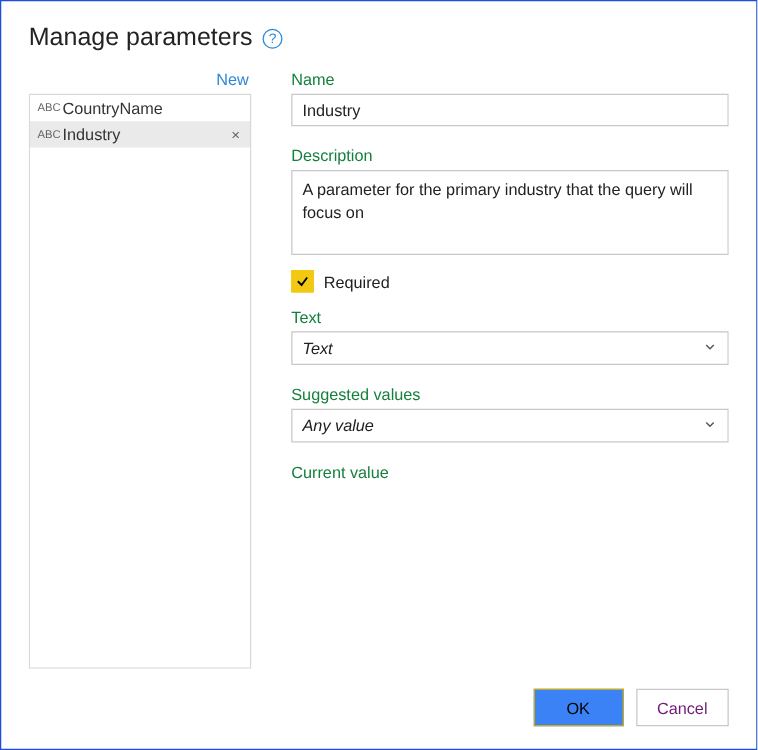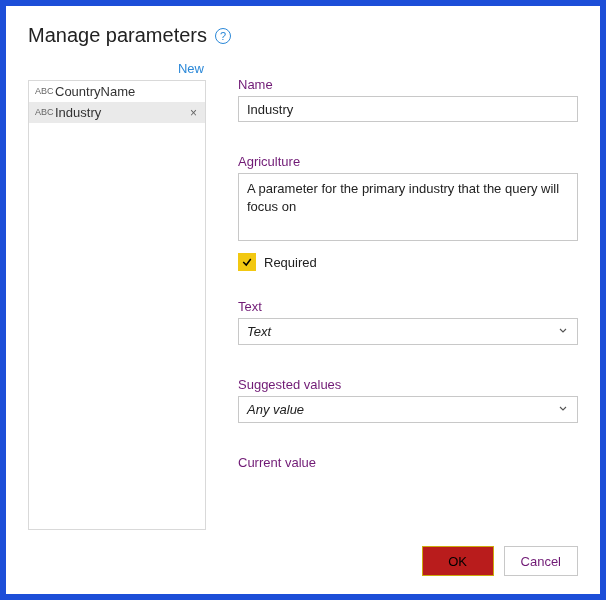--- a/index.html
+++ b/index.html
@@ -5,21 +5,21 @@
   * { box-sizing: border-box; }
   html, body { margin:0; padding:0; }
   body {
     font-family: "Segoe UI", Arial, sans-serif;
     font-size: 13px;
     color:#212121;
     background:#fff;
   }
   .window {
     width:606px; height:600px;
-    border:6px solid #1d4ed8;
+    border:1px solid #1d4ed8;
     padding:18px 22px 18px 22px;
     display:flex; flex-direction:column;
   }
   .title-row { display:flex; align-items:center; gap:8px; margin-bottom:14px;}
   .title { font-size:20px; font-weight:400; color:#222; }
   .help-icon {
     width:16px; height:16px; border:1px solid #2b88d8; border-radius:50%;
     color:#2b88d8; font-size:11px; line-height:14px; text-align:center;
     display:inline-block;
   }
@@ -35,21 +35,21 @@
     padding:3px 6px; font-size:13px; color:#333;
     cursor:pointer;
   }
   .param-item.selected { background:#eaeaea; }
   .type-icon { color:#666; font-size:9px; line-height:1; width:14px; text-align:right;}
   .param-label { flex:1; }
   .del-x { color:#666; font-size:12px; padding:0 2px; cursor:pointer; visibility:hidden;}
   .param-item.selected .del-x { visibility:visible; }
 
   .right-col { flex:1; display:flex; flex-direction:column; gap:4px; }
-  .field-label { font-size:13px; color:#701a75; margin-top:16px; }
+  .field-label { font-size:13px; color:#15803d; margin-top:0; }
   .text-input {
     width:100%; border:1px solid #c8c8c8; padding:4px 8px; font:inherit;
     height:26px; background:#fff; color:#222;
   }
   .textarea {
     width:100%; border:1px solid #c8c8c8; padding:6px 8px; font:inherit;
     height:68px; resize:none; background:#fff; color:#222; line-height:1.35;
   }
   .check-row { display:flex; align-items:center; gap:8px; margin:8px 0 8px 0;}
   .checkbox {
@@ -67,21 +67,21 @@
     pointer-events:none;
   }
   .select .chev svg { width:12px; height:12px; stroke:#555; stroke-width:1.5; fill:none;}
   .spacer8 { height:8px; }
 
   .footer { display:flex; justify-content:flex-end; gap:10px; padding-top:16px;}
   .btn {
     min-width:72px; height:30px; padding:0 16px; font:inherit;
     cursor:pointer; display:inline-flex; align-items:center; justify-content:center;
   }
-  .btn-primary { background:#b91c1c; border:1px solid #cdaa0e; color:#000;}
+  .btn-primary { background:#3b82f6; border:1px solid #cdaa0e; color:#000;}
   .btn-secondary { background:#fff; border:1px solid #c8c8c8; color:#701a75;}
 </style>
 </head>
 <body>
 
 <div class="window">
 
   <div class="title-row">
     <span class="title">Manage parameters</span>
     <span class="help-icon">?</span>
@@ -109,21 +109,21 @@
 
       </div>
     </div>
 
     <div class="right-col">
 
       <div class="field-label">Name</div>
       <input class="text-input" type="text" value="Industry" style="">
 
       <div class="spacer8"></div>
-      <div class="field-label">Agriculture</div>
+      <div class="field-label">Description</div>
       <textarea class="textarea" style="">A parameter for the primary industry that the query will focus on</textarea>
 
       <div class="check-row">
         <span class="checkbox">
           <svg viewBox="0 0 16 16">
               <polyline points="3,8 7,12 13,4"></polyline>
             </svg>
         </span>
         <span>Required</span>
       </div>

